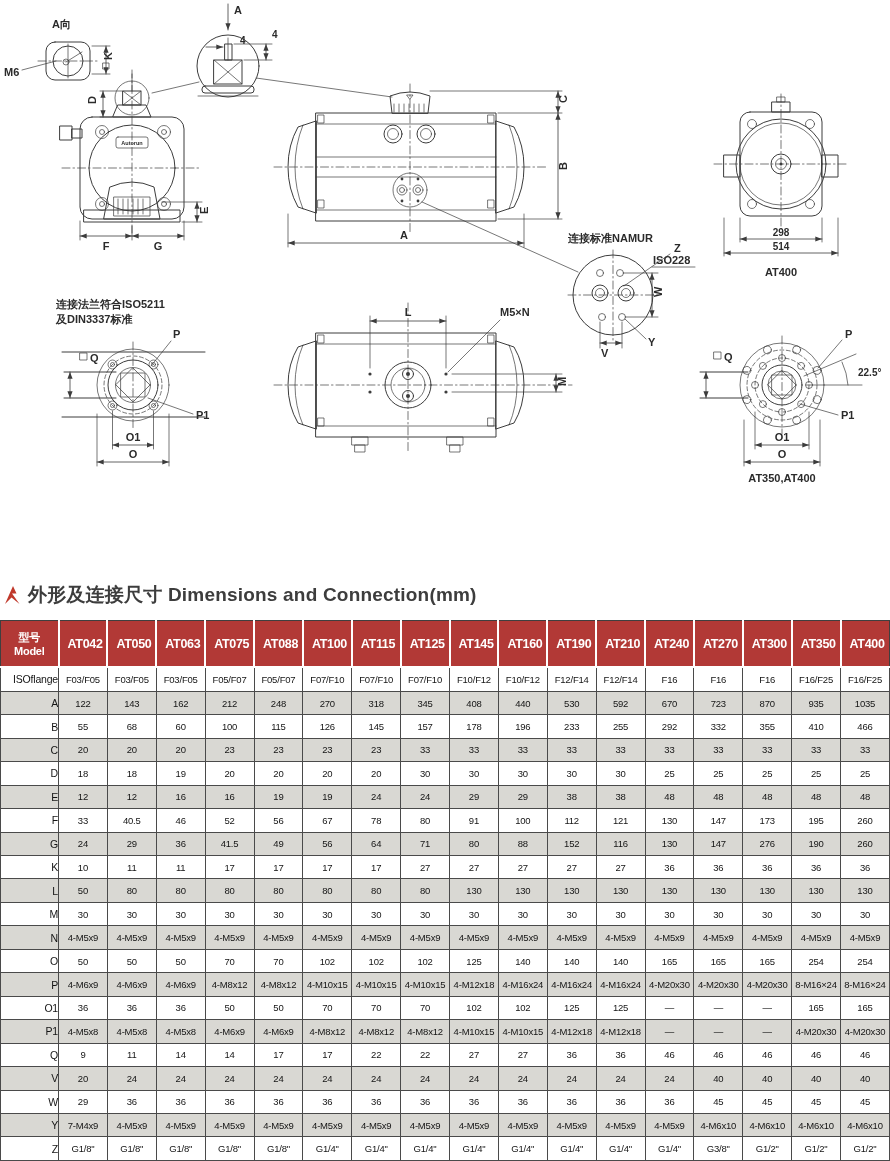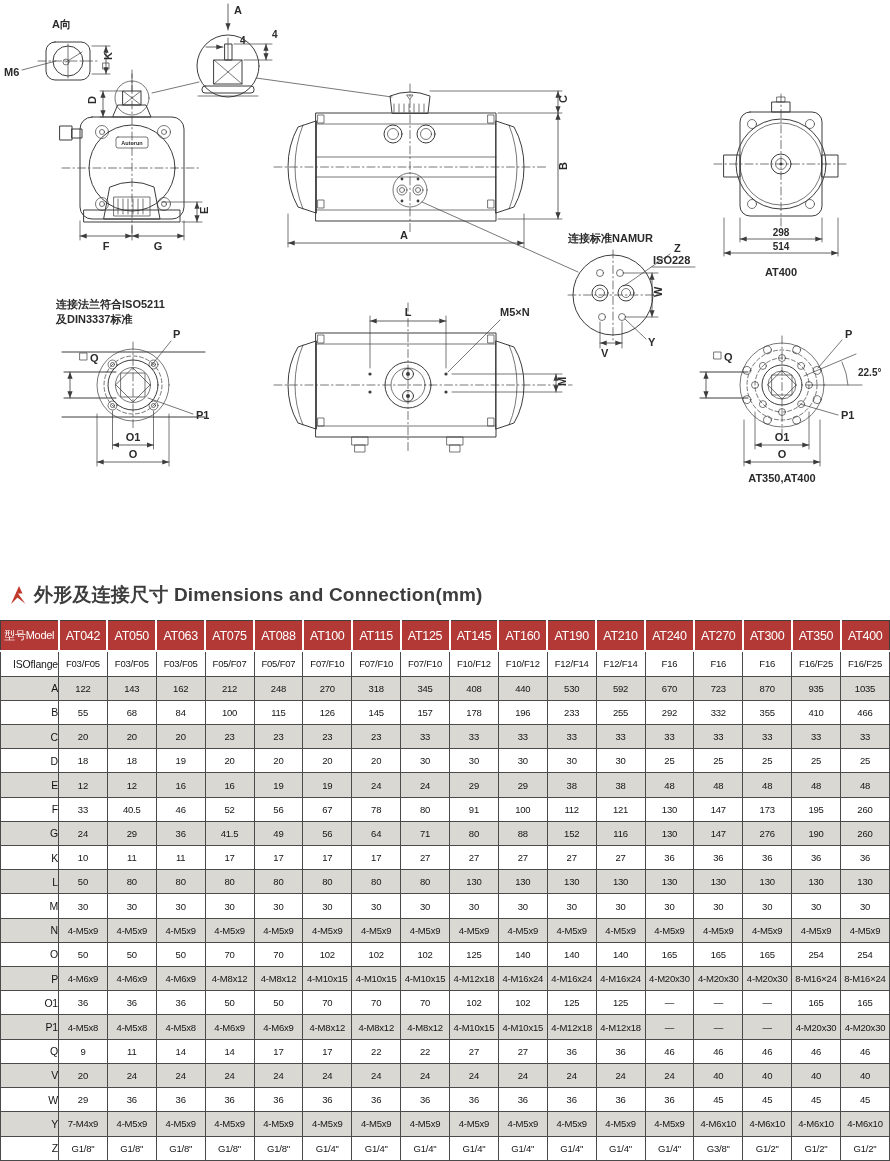--- a/index.html
+++ b/index.html
@@ -10,27 +10,27 @@
   .t{stroke-width:.7;}
   .cl{stroke-dasharray:8 3 1.5 3;stroke-width:.7;}
   .hd{stroke-dasharray:4 2.5;stroke-width:.7;}
   .dm{stroke-width:.8;}
   .lb{font-size:11px;}
   .lbs{font-size:10px;}
   .cn{font-size:11px;}
   .tiny{font-size:5.5px;}
   .mid{text-anchor:middle;}
 
-  .title-bar{position:absolute;top:582px;left:10px;display:flex;align-items:center;gap:7px;}
+  .title-bar{position:absolute;top:582px;left:4px;display:flex;align-items:center;gap:7px;}
   .title-bar h1{margin:0;font-size:19px;font-weight:600;color:#3d3d3d;letter-spacing:.2px;}
 
   table.dims{position:absolute;top:620px;left:0;width:890px;height:541px;
     border-collapse:collapse;table-layout:fixed;border:1px solid #3f3f3f;}
-  table.dims th{background:#b23936;color:#fff;font-size:12.5px;font-weight:normal;
-    padding:0;height:29px;border-left:2px solid #fff;border-bottom:2px solid #fff;
+  table.dims th{background:#b23936;color:#fff;font-size:12.5px;font-weight:bold;
+    padding:8px;height:29px;border-left:2px solid #fff;border-bottom:2px solid #fff;
     letter-spacing:-.3px;overflow:hidden;}
   table.dims th:first-child{font-size:11px;border-left:none;}
   table.dims col.lblcol{width:58px;}
   table.dims td{border:1px solid #4a4a4a;text-align:center;vertical-align:middle;
     font-size:9.5px;color:#141414;padding:0;background:#fff;overflow:hidden;
     letter-spacing:-.2px;white-space:nowrap;}
   table.dims td.rowlabel{font-size:10.5px;text-align:right;}
   table.dims tr.alt td{background:#d9d8d3;}
 </style>
 </head>
@@ -459,21 +459,21 @@
           <td>670</td>
           <td>723</td>
           <td>870</td>
           <td>935</td>
           <td>1035</td>
         </tr>
         <tr>
           <td class="rowlabel">B</td>
           <td>55</td>
           <td>68</td>
-          <td>84</td>
+          <td>60</td>
           <td>100</td>
           <td>115</td>
           <td>126</td>
           <td>145</td>
           <td>157</td>
           <td>178</td>
           <td>196</td>
           <td>233</td>
           <td>255</td>
           <td>292</td>

